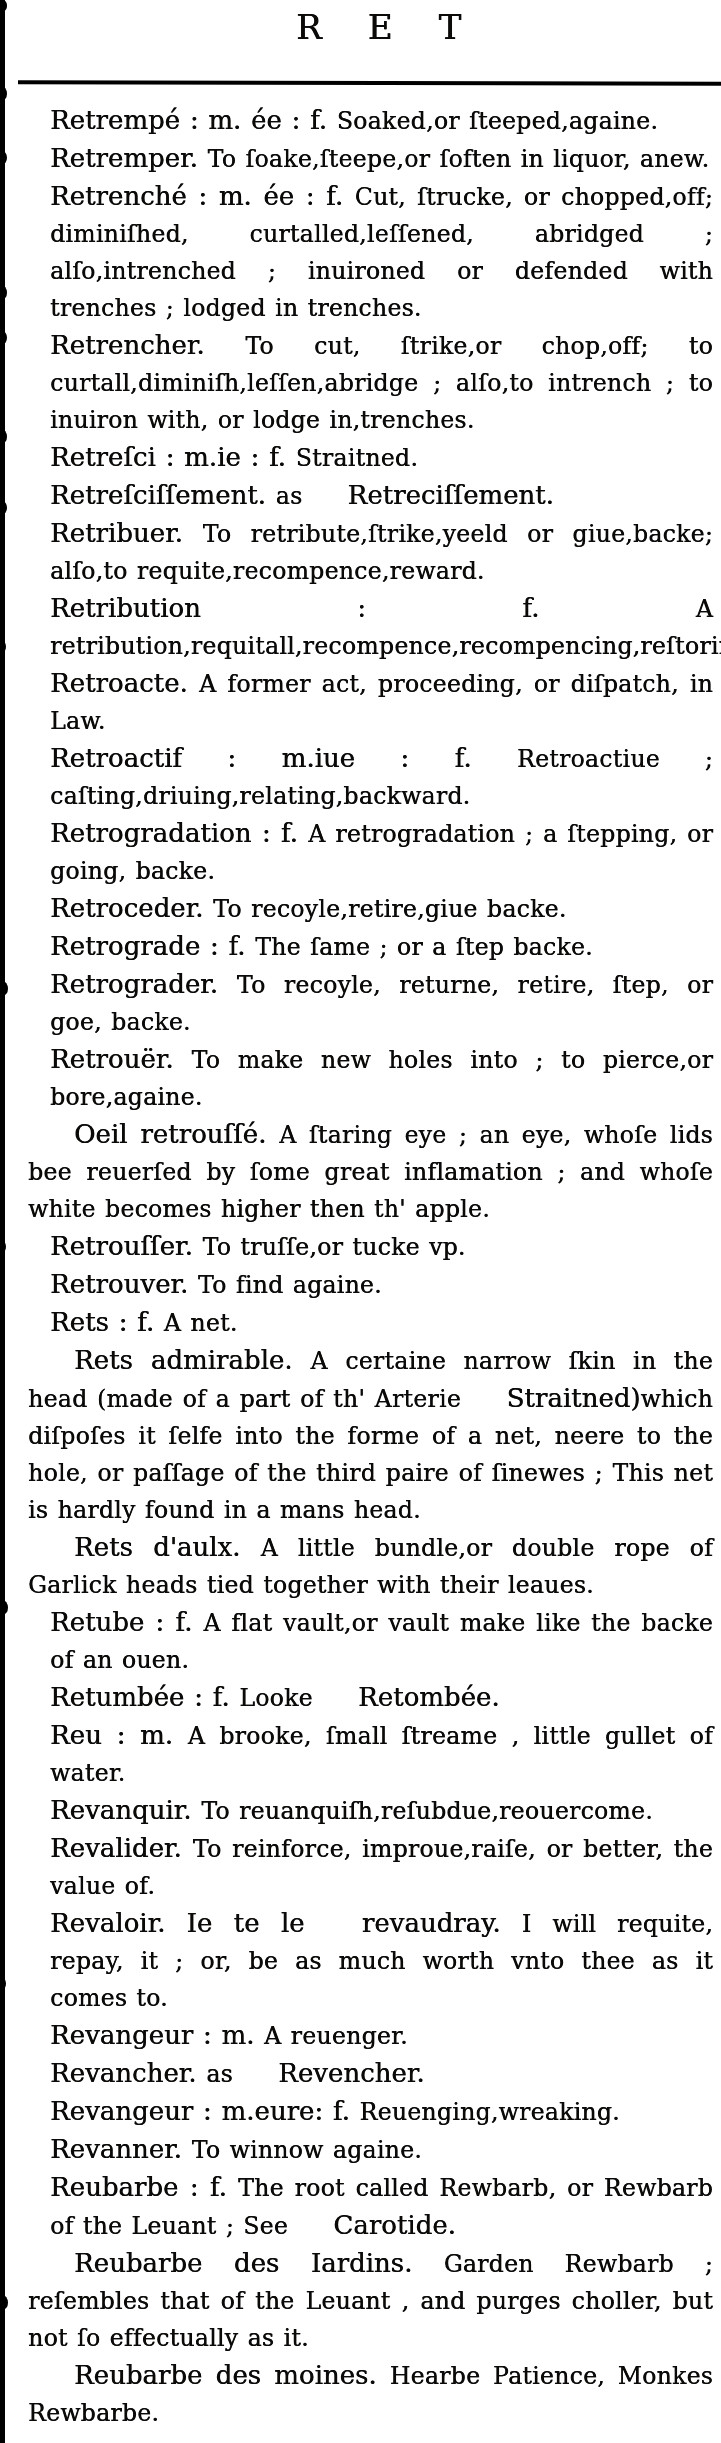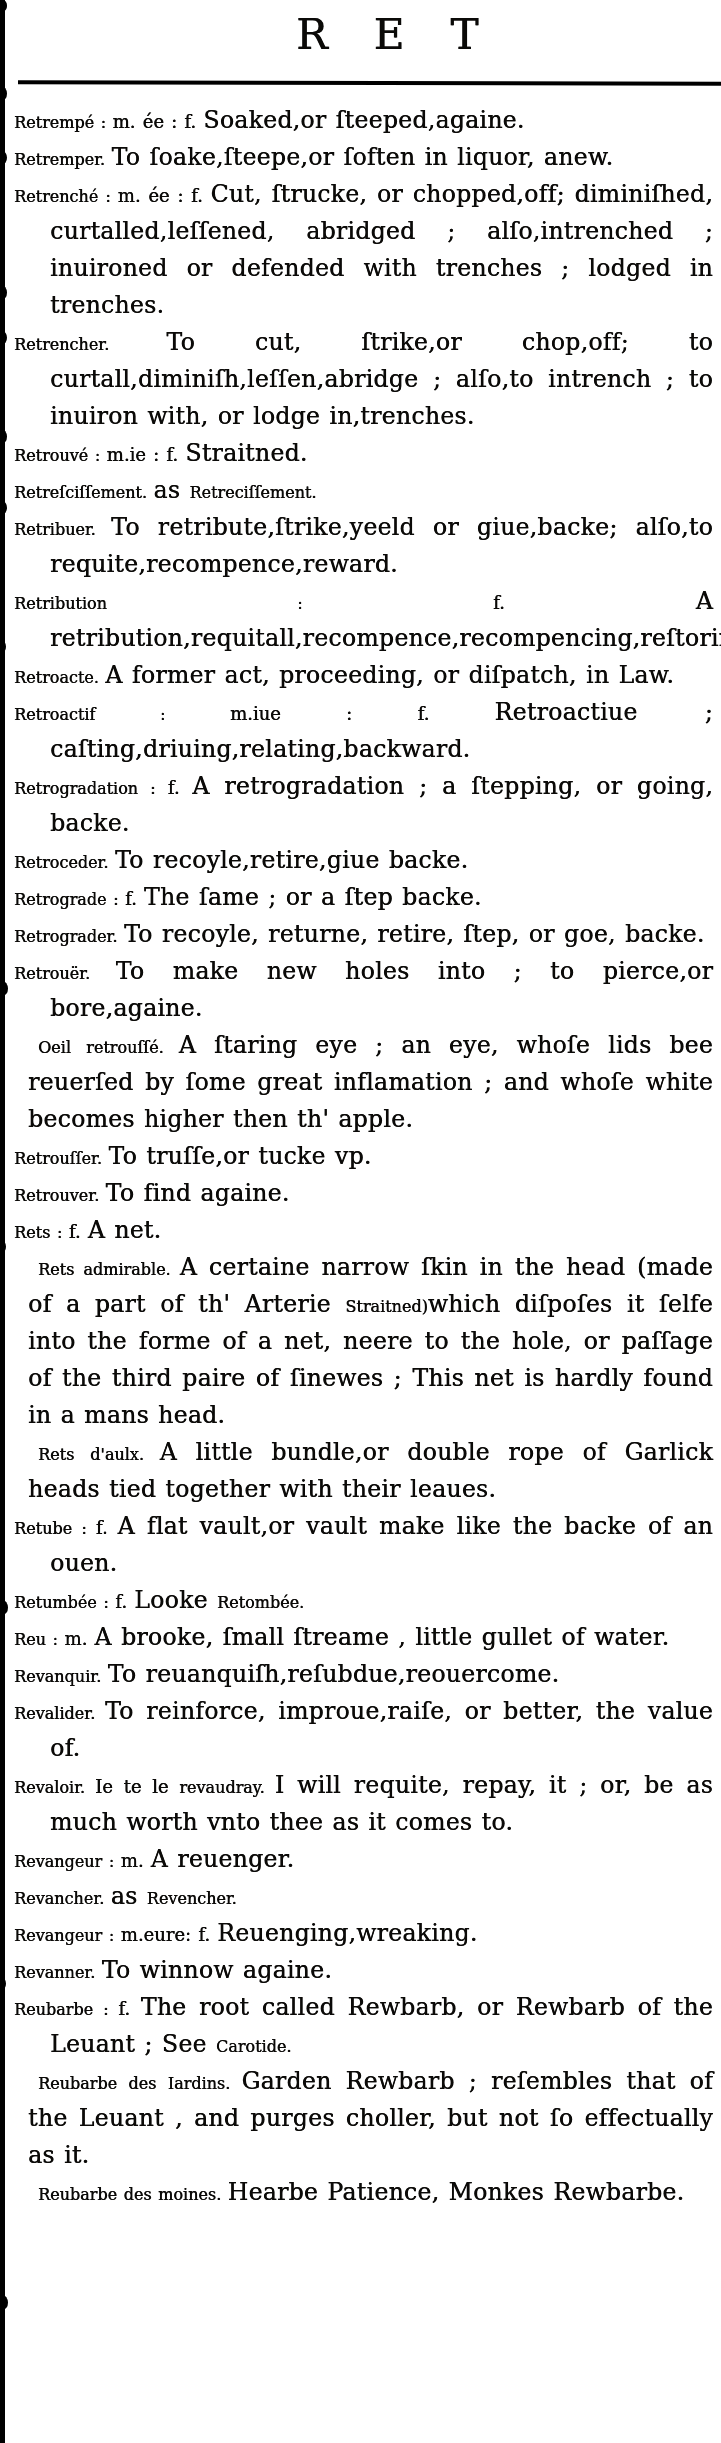--- a/index.html
+++ b/index.html
@@ -28,22 +28,22 @@
       -2px 431px 0 2px #000,
       -1px 502px 0 1px #000,
       -2px 641px 0 1px #000,
       -1px 983px 0 2px #000,
       -2px 1241px 0 1px #000,
       -1px 1602px 0 2px #000,
       -2px 1978px 0 1px #000,
       -1px 2297px 0 2px #000;
   }
   .page-header{
-    position:absolute;top:12px;left:296px;
-    font-size:42px;line-height:46px;
+    position:absolute;top:4px;left:296px;
+    font-size:34px;line-height:46px;
     letter-spacing:46px;white-space:nowrap;
     text-shadow:0.6px 0 0 currentColor;
   }
   .header-rule{
     position:absolute;top:81px;left:18px;width:703px;height:4px;
     background:#000;transform:rotate(0.12deg);
   }
   .entries{
     position:absolute;top:103px;left:0;width:721px;
     padding:0 8px 0 14px;box-sizing:border-box;
@@ -51,39 +51,39 @@
   .entry{
     text-align:justify;
     line-height:34px;
     padding-left:36px;text-indent:-36px;
     word-spacing:1.5px;
     text-shadow:0.45px 0 0 currentColor;
   }
   .entry.sub{
     padding-left:14px;text-indent:10px;
   }
-  .r{font-size:16px;}
-  .g{font-size:18px;}
+  .r{font-size:26px;margin-left:36px;}
+  .g{font-size:26px;}
   .i{font-size:23.5px;letter-spacing:0.3px;}
 </style>
 </head>
 <body>
 
 <div class="edge-strip"></div>
 <div class="edge-blob"></div>
 
 <div class="page-header">RET</div>
 <div class="header-rule"></div>
 
 <div class="entries">
     <div class="entry"><span class="r">Retrempé : </span><span class="g">m. ée : f. </span><span class="i">Soaked,or ſteeped,againe.</span></div>
     <div class="entry"><span class="r">Retremper. </span><span class="i">To ſoake,ſteepe,or ſoften in liquor, anew.</span></div>
     <div class="entry"><span class="r">Retrenché : </span><span class="g">m. ée : f. </span><span class="i">Cut, ſtrucke, or chopped,off; diminiſhed, curtalled,leſſened, abridged ; alſo,intrenched ; inuironed or defended with trenches ; lodged in trenches.</span></div>
     <div class="entry"><span class="r">Retrencher. </span><span class="i">To cut, ſtrike,or chop,off; to curtall,diminiſh,leſſen,abridge ; alſo,to intrench ; to inuiron with, or lodge in,trenches.</span></div>
-    <div class="entry"><span class="r">Retrouvé : </span><span class="g">m.ie : f. </span><span class="i">Straitned.</span></div>
+    <div class="entry"><span class="r">Retreſci : </span><span class="g">m.ie : f. </span><span class="i">Straitned.</span></div>
     <div class="entry"><span class="r">Retreſciſſement. </span><span class="i">as </span><span class="r">Retreciſſement.</span></div>
     <div class="entry"><span class="r">Retribuer. </span><span class="i">To retribute,ſtrike,yeeld or giue,backe; alſo,to requite,recompence,reward.</span></div>
     <div class="entry"><span class="r">Retribution : </span><span class="g">f. </span><span class="i">A retribution,requitall,recompence,recompencing,reſtoring.</span></div>
     <div class="entry"><span class="r">Retroacte. </span><span class="i">A former act, proceeding, or diſpatch, in Law.</span></div>
     <div class="entry"><span class="r">Retroactif : </span><span class="g">m.iue : f. </span><span class="i">Retroactiue ; caſting,driuing,relating,backward.</span></div>
     <div class="entry"><span class="r">Retrogradation : </span><span class="g">f. </span><span class="i">A retrogradation ; a ſtepping, or going, backe.</span></div>
     <div class="entry"><span class="r">Retroceder. </span><span class="i">To recoyle,retire,giue backe.</span></div>
     <div class="entry"><span class="r">Retrograde : </span><span class="g">f. </span><span class="i">The ſame ; or a ſtep backe.</span></div>
     <div class="entry"><span class="r">Retrograder. </span><span class="i">To recoyle, returne, retire, ſtep, or goe, backe.</span></div>
     <div class="entry"><span class="r">Retrouër. </span><span class="i">To make new holes into ; to pierce,or bore,againe.</span></div>

